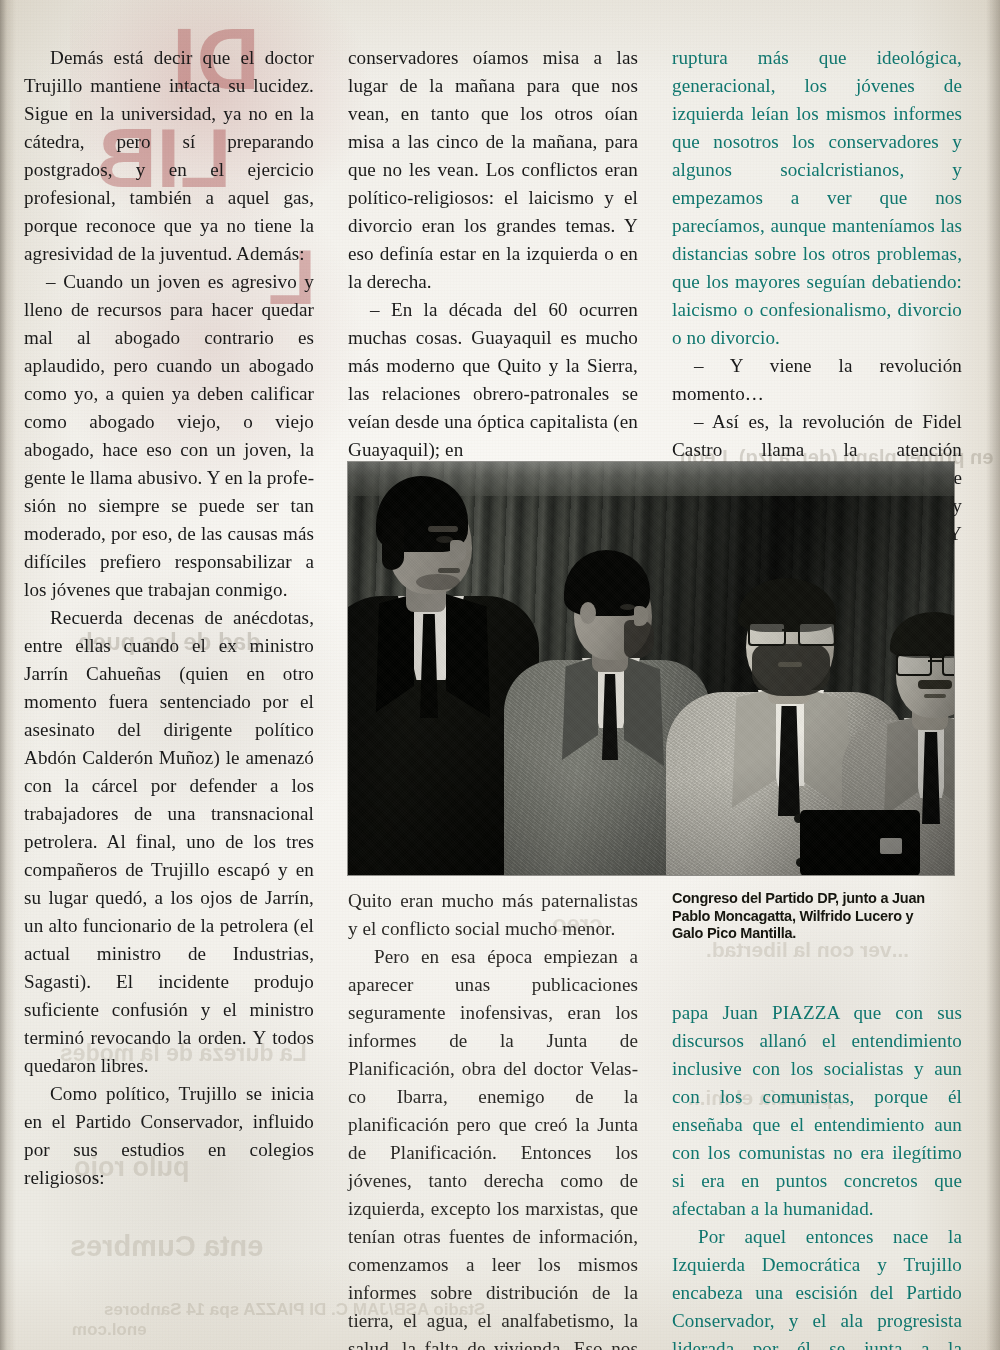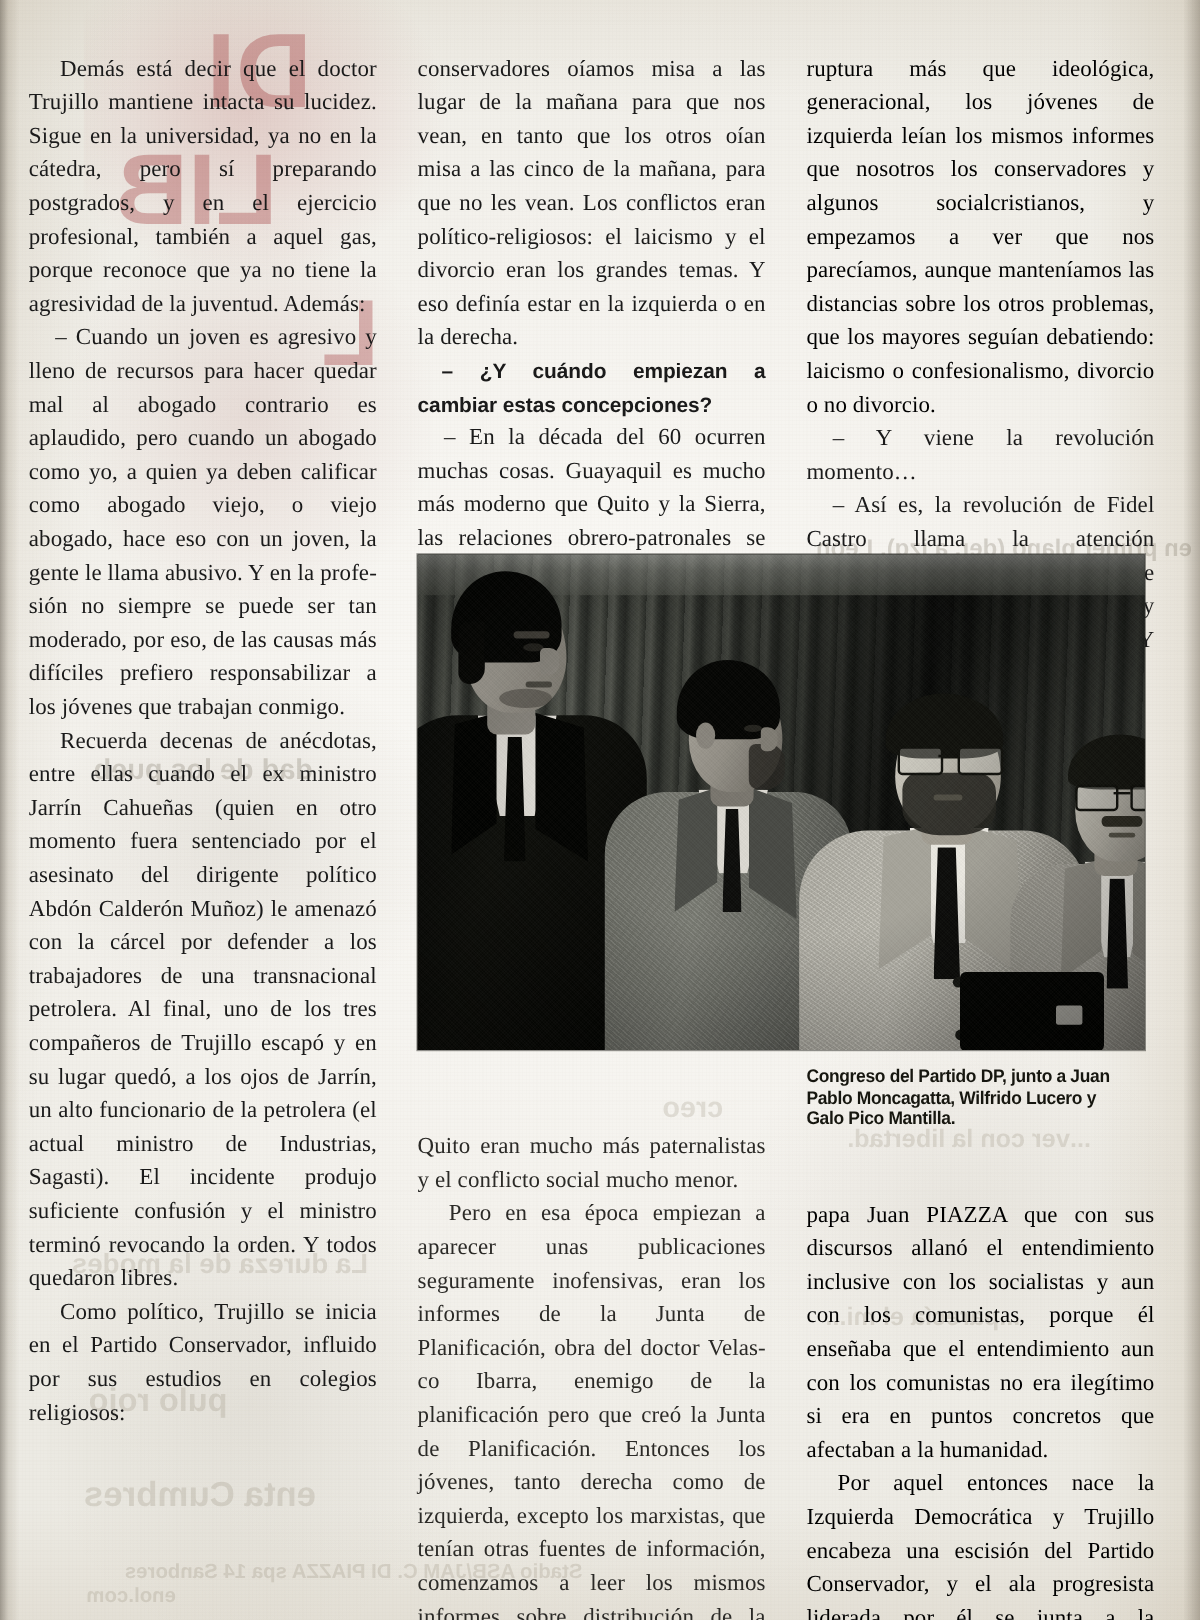--- a/index.html
+++ b/index.html
@@ -120,21 +120,21 @@
     font-family: "Liberation Sans", "DejaVu Sans", sans-serif;
     font-weight: 700;
     font-size: 17.4px;
     line-height: 27.6px;
     text-indent: 20px;
     letter-spacing: -.004em;
   }
 
   
   .fade-a { color: #2b2a27; }
-  .fade-b { color: #000000; }
+  .fade-b { color: #0f766e; }
 
   
   .photo-gap-2 { height: 423px; }
   .photo-gap-3 { height: 423px; }
 
   
   .photo {
     position: absolute;
     left: 348px;
     top: 462px;
@@ -260,21 +260,20 @@
     <div class="col col-1">
       <p>Demás está decir que el doctor Tru­jillo mantiene intacta su lucidez. Sigue en la universidad, ya no en la cátedra, pero sí preparando postgrados, y en el ejercicio profesional, también a aquel gas, porque reconoce que ya no tiene la agresividad de la juventud. Además:</p>
       <p class="dash">– Cuando un joven es agresivo y lle­no de recursos para hacer quedar mal al abogado contrario es aplaudido, pero cuando un abogado como yo, a quien ya deben calificar como abogado viejo, o viejo abogado, hace eso con un joven, la gente le llama abusivo. Y en la profe­sión no siempre se puede ser tan mode­rado, por eso, de las causas más difíci­les prefiero responsabilizar a los jóvenes que trabajan conmigo.</p>
       <p>Recuerda decenas de anécdotas, entre ellas cuando el ex ministro Jarrín Cahueñas (quien en otro momento fue­ra sentenciado por el asesinato del diri­gente político Abdón Calderón Muñoz) le amenazó con la cárcel por defender a los trabajadores de una transnacional petrolera. Al final, uno de los tres com­pañeros de Trujillo escapó y en su lugar quedó, a  los ojos de Jarrín, un alto fun­cionario de la petrolera (el actual minis­tro de Industrias, Sagasti). El incidente produjo suficiente confusión y el minis­tro terminó revocando la orden. Y todos quedaron libres.</p>
       <p>Como político, Trujillo se inicia en el Partido Conservador, influido por sus estudios en colegios religiosos:</p>
 
     </div>
 
     <div class="col col-2">
       <p class="noindent">conservadores oíamos misa a las lugar de la mañana para que nos vean, en tanto que los otros oían misa a las cinco de la mañana, para que no les vean. Los con­flictos eran político-religiosos: el laicis­mo y el divorcio eran los grandes temas. Y eso definía estar en la izquier­da o en la derecha.</p>
-      <p class="question">– ¿Y cuándo empiezan a cambiar estas concepciones?</p>
       <p class="dash">– En la década del 60 ocurren muchas cosas. Guayaquil es mucho más moderno que Quito y la Sierra, las rela­ciones obrero-patronales se veían desde una óptica capitalista (en Guayaquil); en</p>
       <div class="photo-gap-2"></div>
       <p class="noindent fade-a">Quito eran mucho más paternalistas y el conflicto social mucho menor.</p>
       <p class="fade-a">Pero en esa época empiezan a apa­recer unas publicaciones seguramente inofensivas, eran los informes de la Jun­ta de Planificación, obra del doctor Velas­co Ibarra, enemigo de la planificación pero que creó la Junta de Planificación. Entonces los jóvenes, tanto derecha como de izquierda, excepto los marxis­tas, que tenían otras fuentes de infor­mación, comenzamos a leer los mismos informes sobre distribución de la tierra, el agua, el analfabetismo, la salud, la fal­ta de vivienda. Eso nos abría a otros temas de debate político. Y se da una</p>
     </div>
 
     <div class="col col-3">
       <p class="noindent fade-b">ruptura más que ideológica, generacio­nal, los jóvenes de izquierda leían los mismos informes que nosotros los con­servadores y algunos socialcristianos, y empezamos a ver que nos parecíamos, aunque manteníamos las distancias sobre los otros problemas, que los mayores seguían debatiendo: laicismo o confesionalismo, divorcio o no divorcio.</p>
       <p class="dash">– Y viene la revolución momento…</p>
       <p class="dash">– Así es, la revolución de Fidel Cas­tro llama la atención dramáticamente en todo el continente sobre los problemas económicos y sociales de nuestros paí­ses. Y también internacionalmente, el</p>

